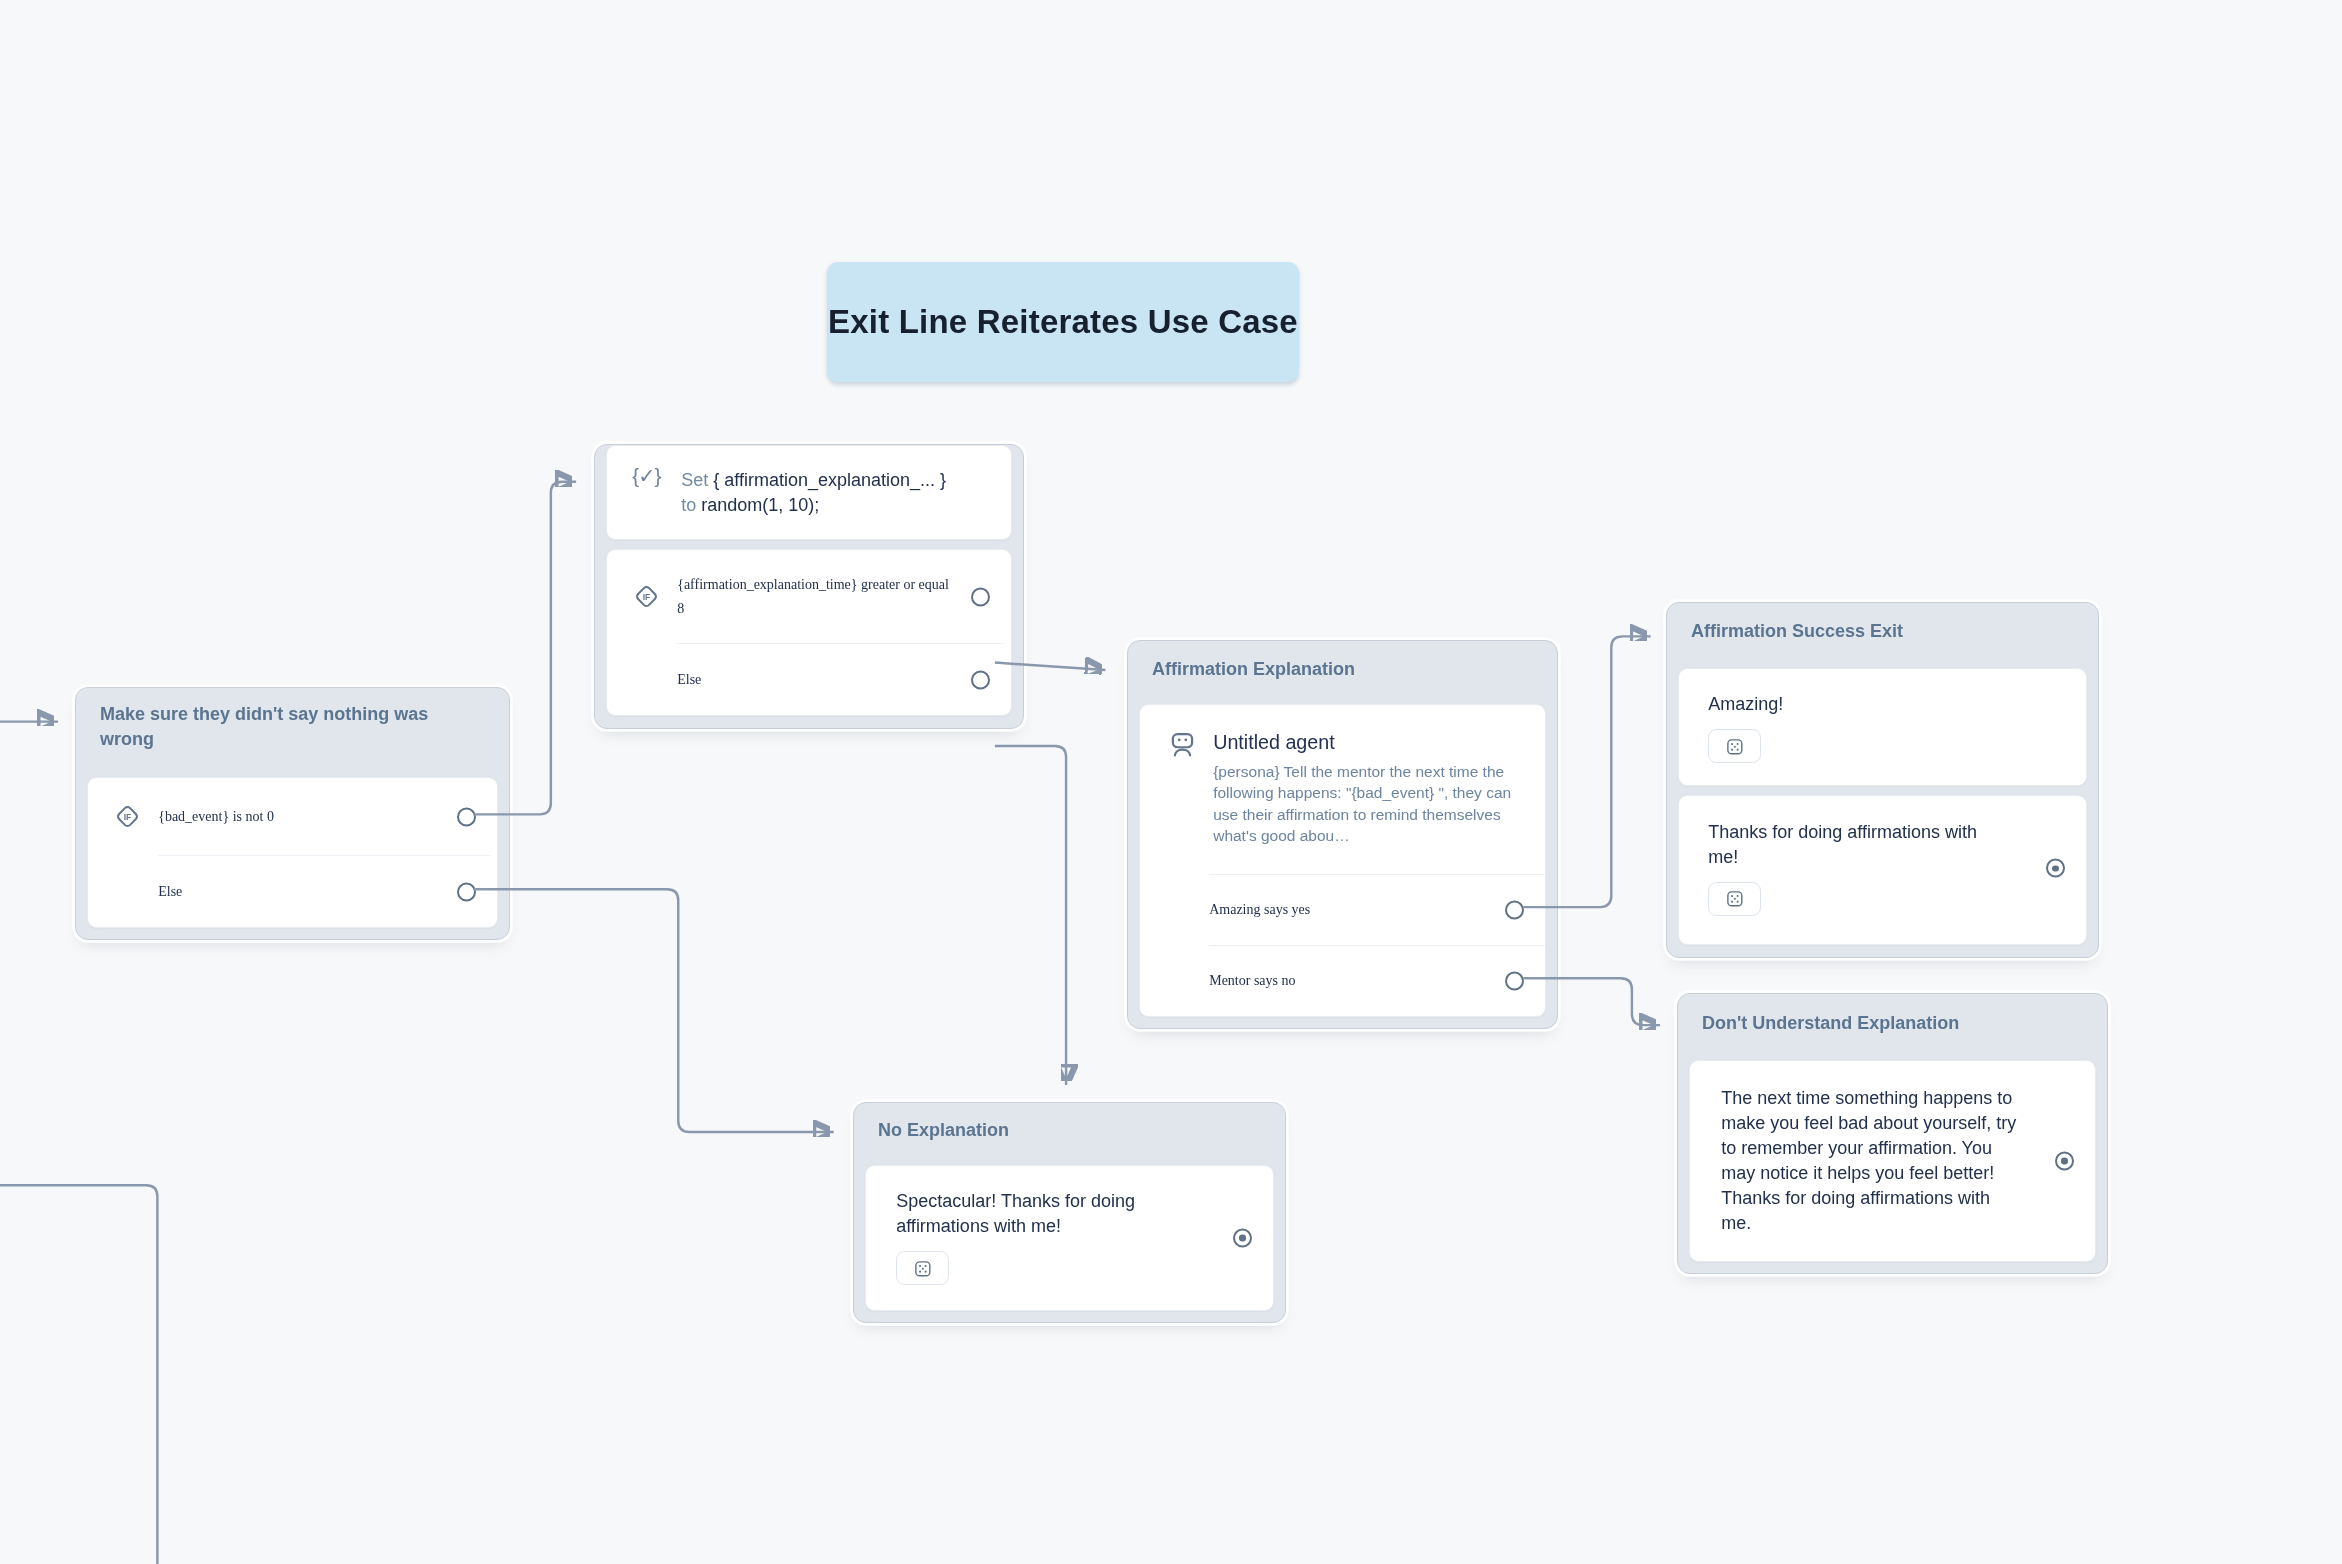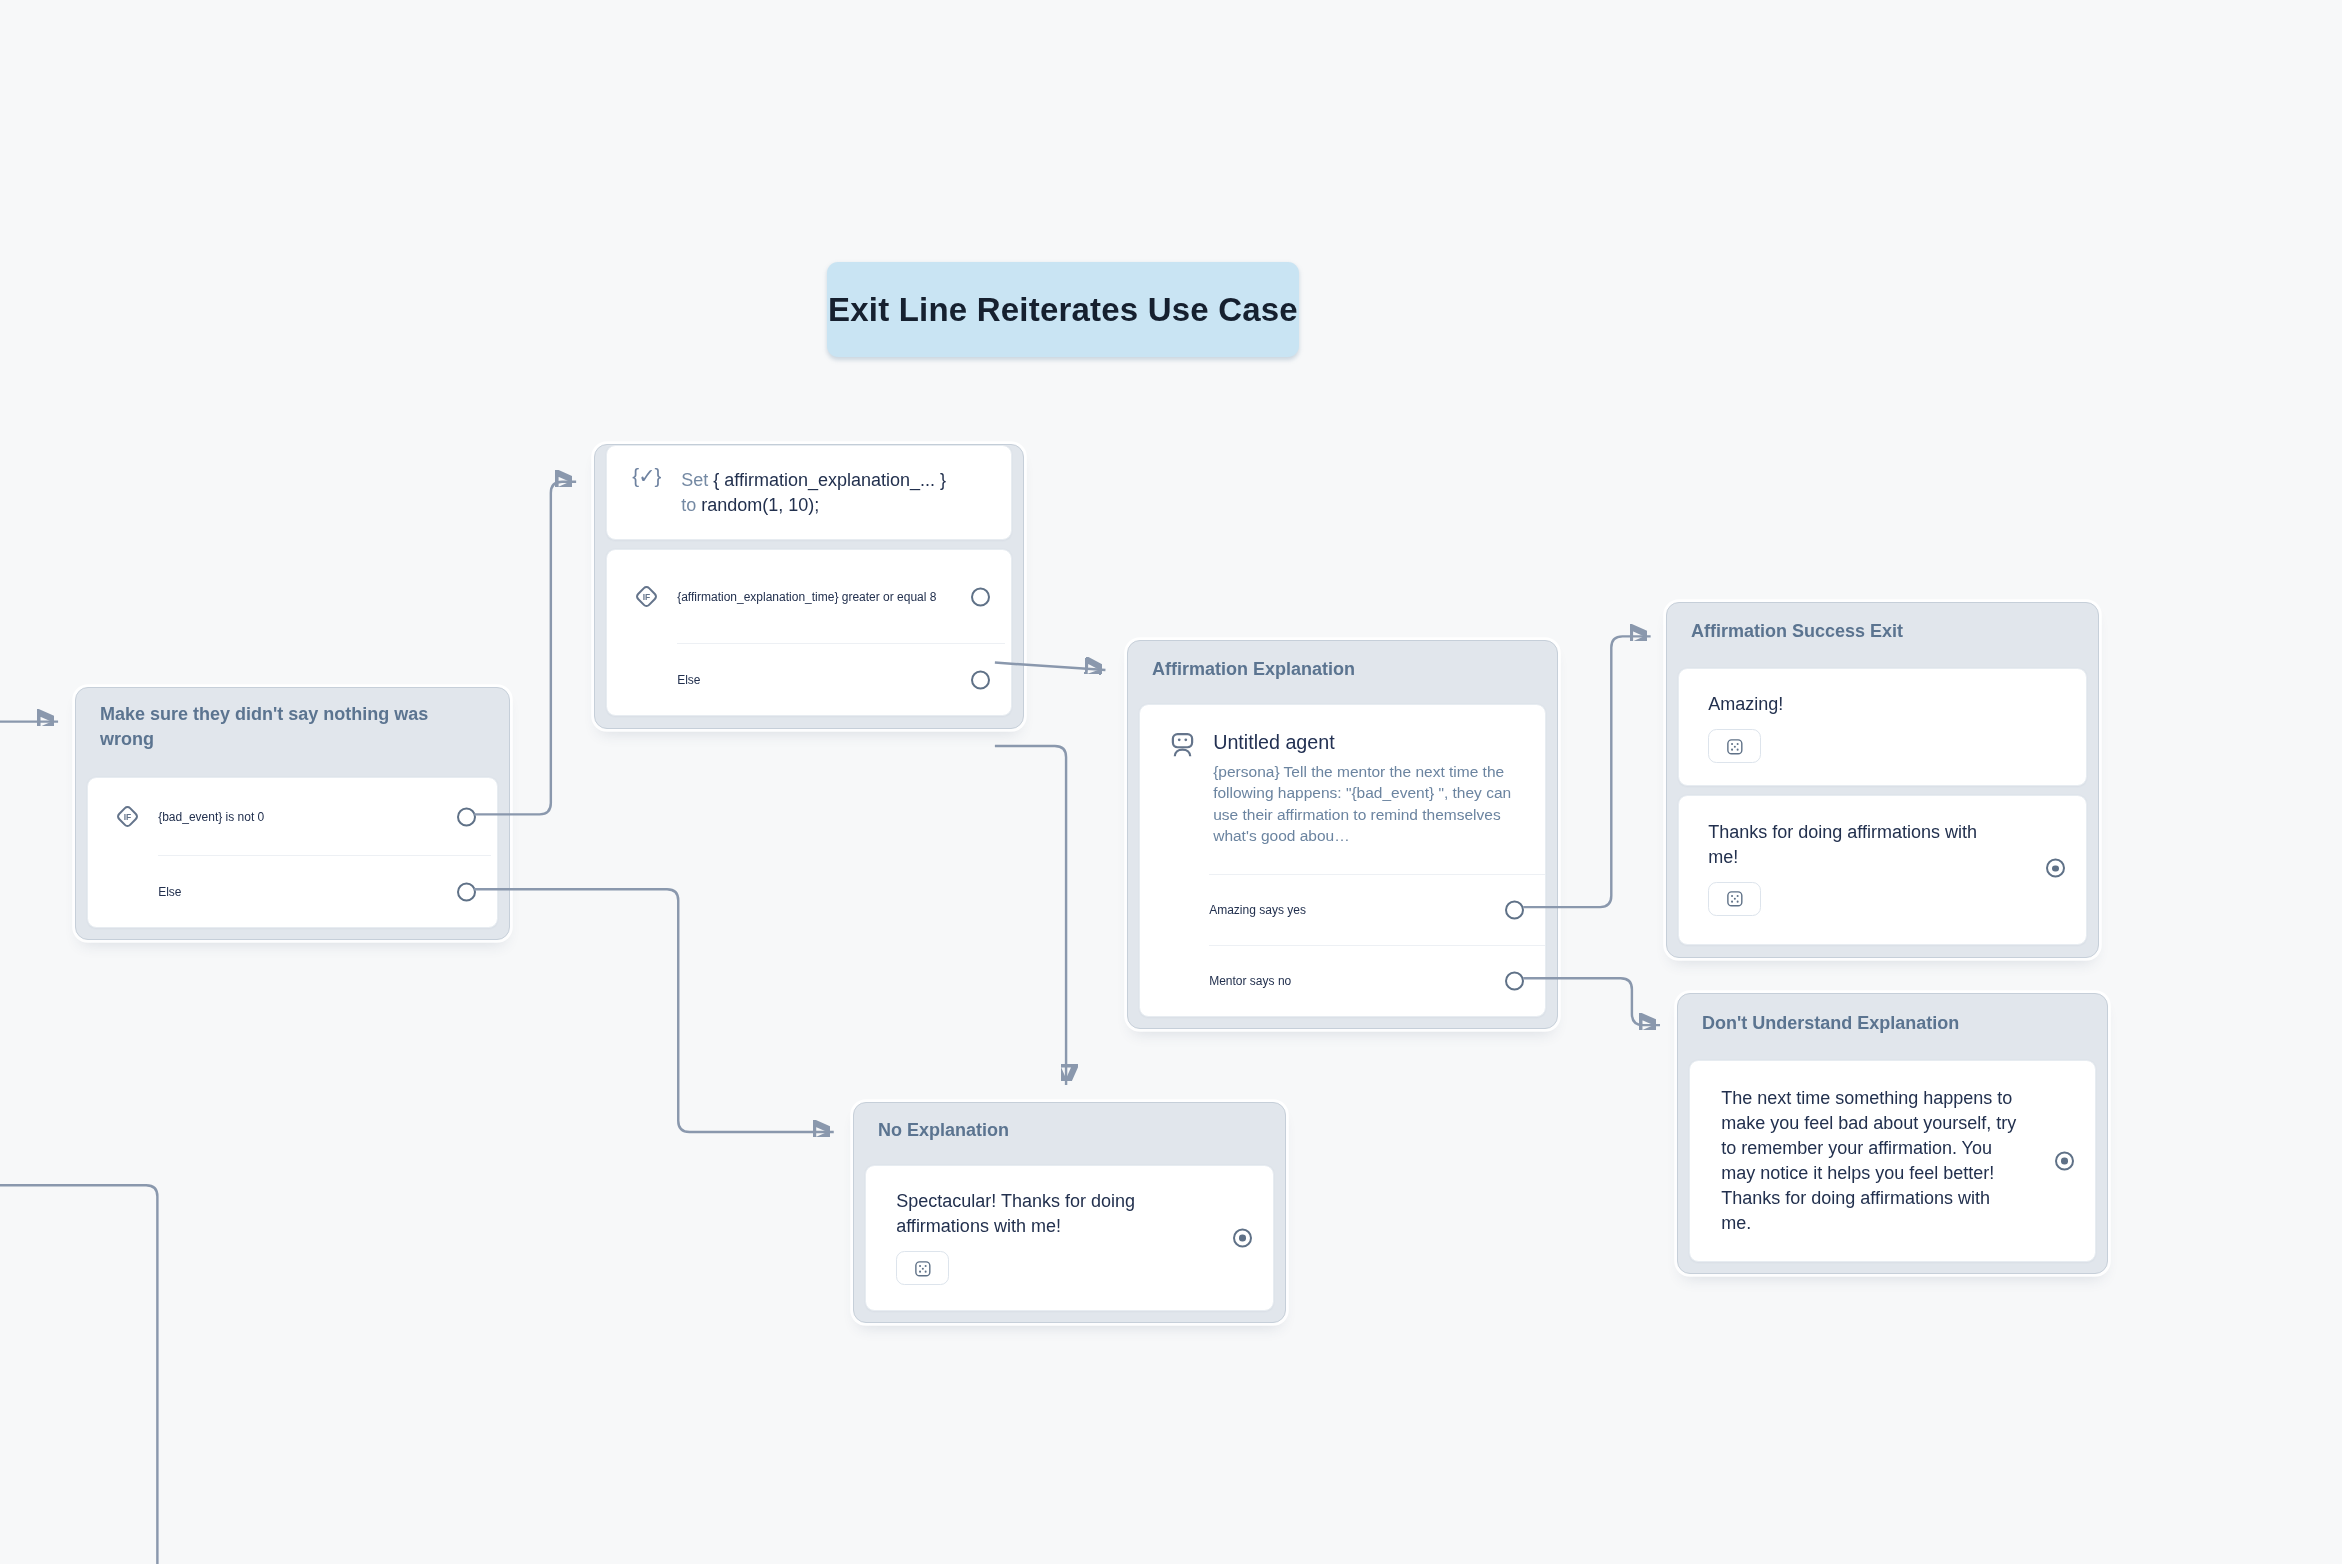--- a/index.html
+++ b/index.html
@@ -4,35 +4,35 @@
 <style>
   html,body{margin:0;padding:0;}
   body{font-family:"Liberation Sans","DejaVu Sans",sans-serif;}
   .canvas{position:relative;width:2342px;height:1565px;background:#f7f8f9;overflow:hidden;}
 
   
   svg.edges{position:absolute;left:0;top:0;width:2342px;height:1565px;z-index:3;pointer-events:none;}
   svg.edges path{stroke:#8a98ad;stroke-width:2.6;fill:none;}
 
   
-  .banner{position:absolute;left:827px;top:262px;width:472px;height:95px;background:#c9e4f3;
+  .banner{position:absolute;left:827px;top:262px;width:472px;height:120px;background:#c9e4f3;
     border-radius:11.2px;display:flex;align-items:center;justify-content:center;z-index:2;
     box-shadow:0 2.8px 4.7px rgba(120,150,175,.35);}
   .banner span{font-size:33px;font-weight:600;color:#16202f;letter-spacing:0.2px;}
 
   
   .node{position:absolute;background:#e1e6ec;border:1.9px solid #c6cfd9;border-radius:13px;
     box-shadow:0 0 0 2.8px rgba(255,255,255,.92),0 9.4px 15px -5.6px rgba(50,70,100,.15);
     box-sizing:border-box;z-index:2;}
   .node-header{font-size:18px;font-weight:600;color:#5b7490;line-height:25px;padding:0 24px;
     display:flex;align-items:flex-start;box-sizing:border-box;}
   .card{background:#fff;border:0.9px solid #e7ecf1;border-radius:9.4px;margin:0 11.2px 11.2px 11.2px;
     box-shadow:0 0.9px 1.9px rgba(60,80,110,.05);position:relative;box-sizing:border-box;}
   .row{position:relative;display:flex;align-items:center;padding:0 56px 0 70px;box-sizing:border-box;}
-  .row .label{font-size:12px;color:#22304e;line-height:24px;overflow-wrap:anywhere;}
+  .row .label{font-size:14px;color:#22304e;line-height:24px;overflow-wrap:anywhere;font-family:Liberation Serif, serif;}
   .hr{border-top:0.9px solid #edf0f4;margin:0 5.6px 0 70px;height:0;}
   .hr.agent{margin:0 0 0 69px;}
 
   .port{position:absolute;right:20.6px;top:50%;transform:translateY(-50%);width:15px;height:15px;
     border:2.3px solid #5f7187;border-radius:50%;background:#fff;box-sizing:content-box;}
   .port.dot::after{content:"";position:absolute;left:50%;top:50%;width:6.6px;height:6.6px;margin:-3.3px 0 0 -3.3px;
     border-radius:50%;background:#5f7187;}
 
   .ic{color:#64748b;position:absolute;}
   .ic-if{left:25px;width:29px;height:29px;}

